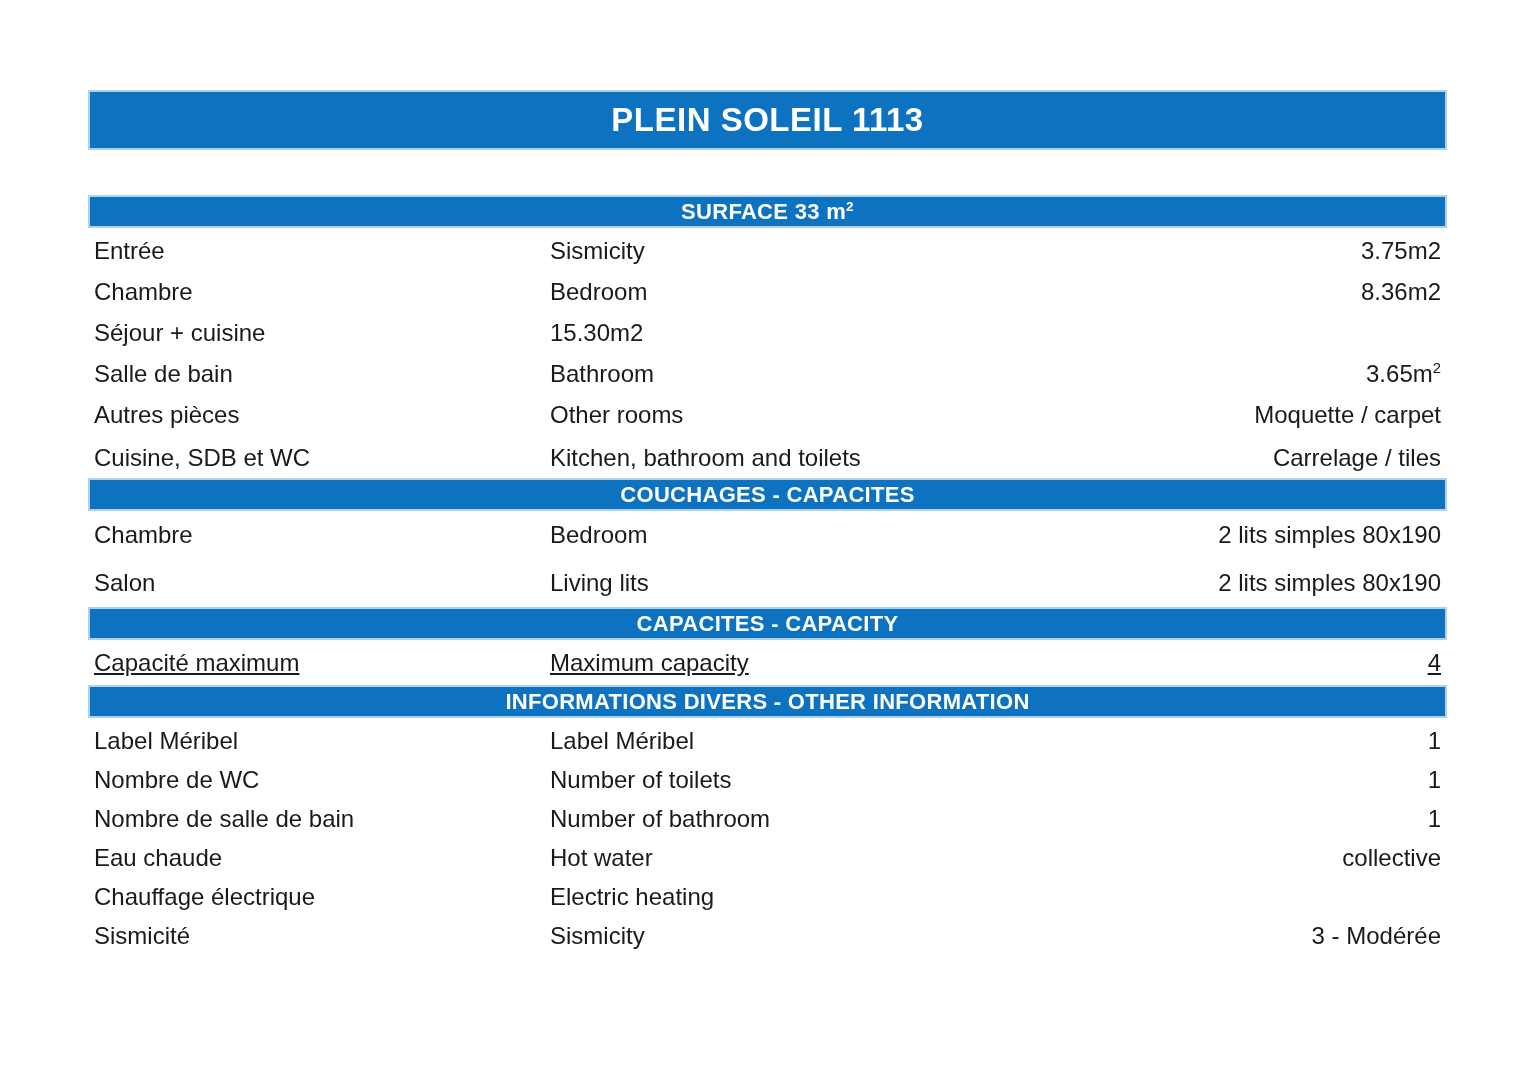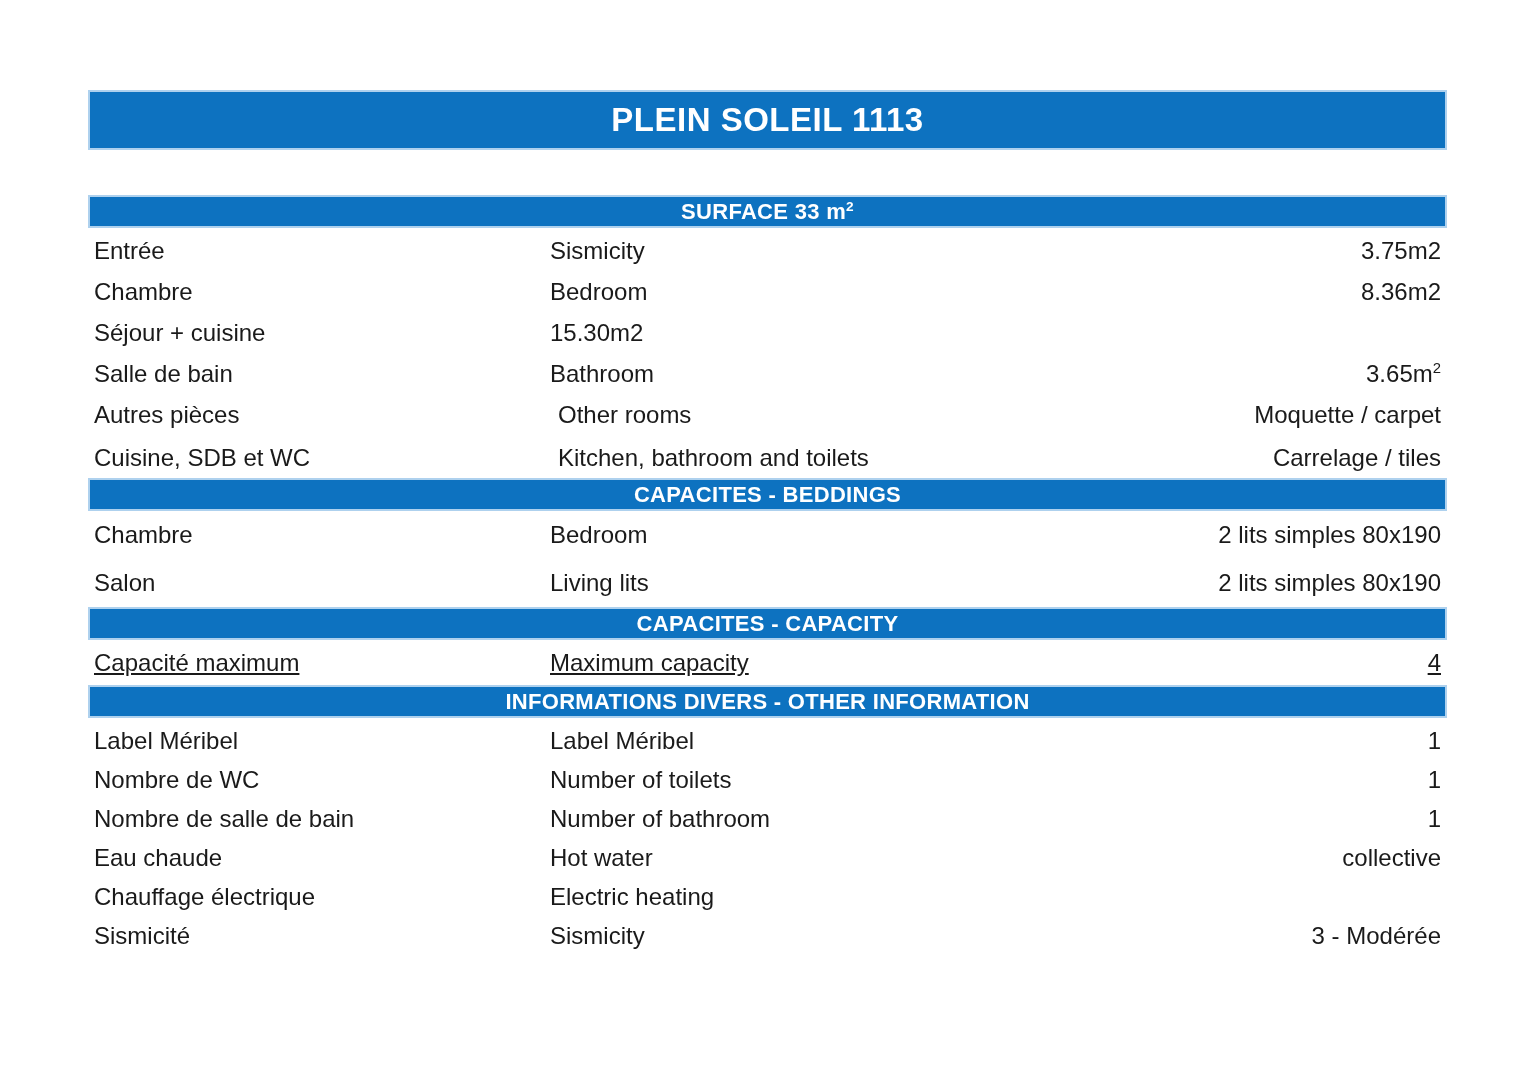--- a/index.html
+++ b/index.html
@@ -42,21 +42,21 @@
   }
   .row {
     display: grid;
     grid-template-columns: 456px 1fr auto;
     align-items: center;
     padding: 9px 6px;
     font-size: 24px;
   }
   .row .c3 { text-align: left; }
   .sec-surface .row { height: 41px; }
-  .sec-floor   .row { height: 43px; gap: 8px; }
+  .sec-floor   .row { height: 43px; }
   .sec-bed     .row { height: 48px; }
   .sec-cap     .row { height: 45px; text-decoration: underline; }
   .sec-info    .row { height: 39px; }
   sup {
     font-size: 0.62em;
     vertical-align: super;
     line-height: 0;
   }
 </style>
 </head>
@@ -103,21 +103,21 @@
     </div>
     <div class="row">
       <span class="c1">Cuisine, SDB et WC</span>
       <span class="c2">Kitchen, bathroom and toilets</span>
       <span class="c3"><span>Carrelage / tiles</span></span>
     </div>
   </div>
 
   <div class="section sec-bed">
     <div class="section-header">
-      <span>CAPACITES - BEDDINGS</span>
+      <span>COUCHAGES - CAPACITES</span>
     </div>
     <div class="row">
       <span class="c1">Chambre</span>
       <span class="c2">Bedroom</span>
       <span class="c3"><span>2 lits simples 80x190</span></span>
     </div>
     <div class="row">
       <span class="c1">Salon</span>
       <span class="c2">Living lits</span>
       <span class="c3"><span>2 lits simples 80x190</span></span>

